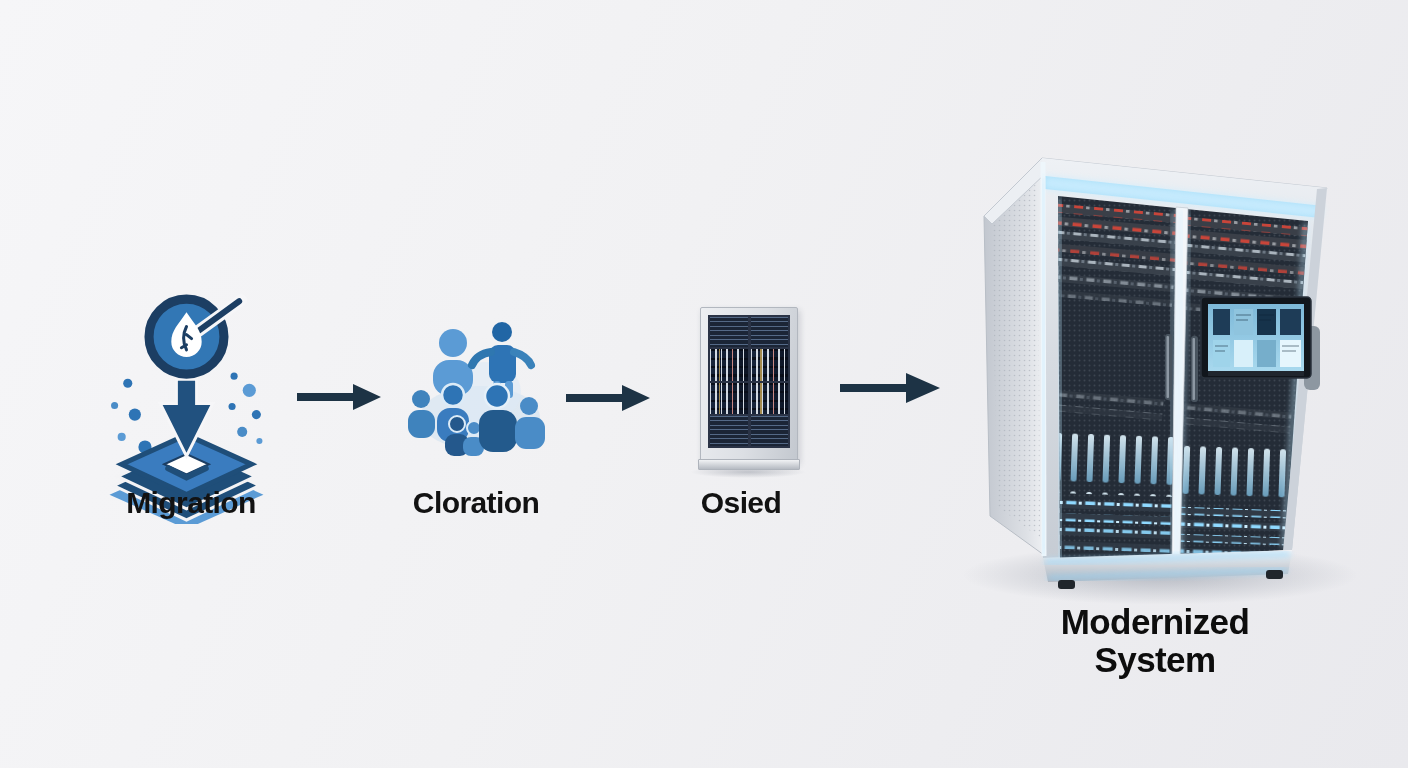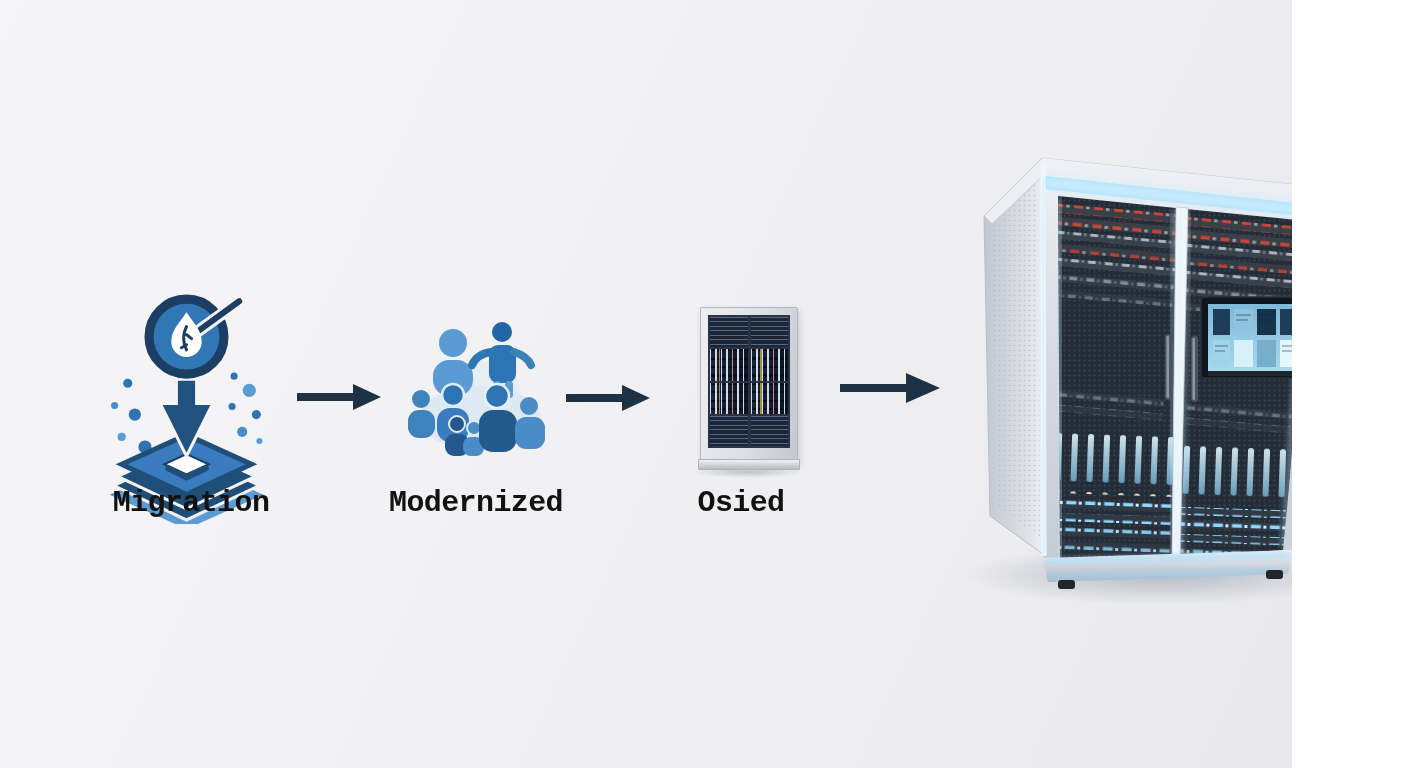--- a/index.html
+++ b/index.html
@@ -1,21 +1,21 @@
 <!DOCTYPE html>
 <html><head>
 <meta charset="utf-8">
 <style>
   html,body{margin:0;padding:0;}
   .stage{
     position:relative;
-    width:1292px;height:768px;
+    width:1408px;height:768px;
     overflow:hidden;
     background:linear-gradient(115deg,#f6f6f8 0%,#f1f1f3 45%,#e9e9ed 100%);
-    font-family:Liberation Mono, monospace;
+    font-family:Liberation Sans, sans-serif;
   }
   .abs{position:absolute;}
   .step-label{
     position:absolute;
     transform:translateX(-50%);
     font-weight:700;
     font-size:30px;
     letter-spacing:-0.6px;
     color:#121212;
     white-space:nowrap;
@@ -156,21 +156,21 @@
     </g>
     <g>
       <circle cx="92" cy="78" r="12" fill="#2e74b5" stroke="#e5f0f9" stroke-width="2.5"></circle>
       <rect x="74" y="92" width="38" height="42" rx="14" fill="#235a8c"></rect>
     </g>
     <g fill="#4a8cc7">
       <circle cx="124" cy="88" r="9"></circle>
       <rect x="110" y="99" width="30" height="32" rx="11"></rect>
     </g>
   </svg>
-  <div class="step-label" style="left:476px;top:486px">Modernized</div>
+  <div class="step-label" style="left:476px;top:486px">Cloration</div>
 
   <svg class="abs" style="left:566px;top:377px" width="84" height="42" viewBox="0 0 84 42">
     <polygon points="0,17 56,17 56,8 84,21 56,34 56,25 0,25" fill="#1d3345"></polygon>
   </svg>
 
   <div class="mini-rack">
     <div class="mini-inner">
       <div class="mini-col">
         <div class="sec-lines"></div>
         <div class="sec-bars"></div>
@@ -370,15 +370,17 @@
             <line x1="310" y1="213" x2="324" y2="213"></line>
           <line x1="287" y1="177" x2="302" y2="177"></line>
             <line x1="287" y1="182" x2="299" y2="182"></line>
         </g>
       </g>
       <rect x="236" y="233" width="96" height="5" fill="#20262e"></rect>
     </g>
   </svg>
 
   <div class="final-label" style="left:1155px;top:603px">
+    <div>Modernized</div>
+    <div>System</div>
   </div>
 
 </div>
 
 </body></html>

